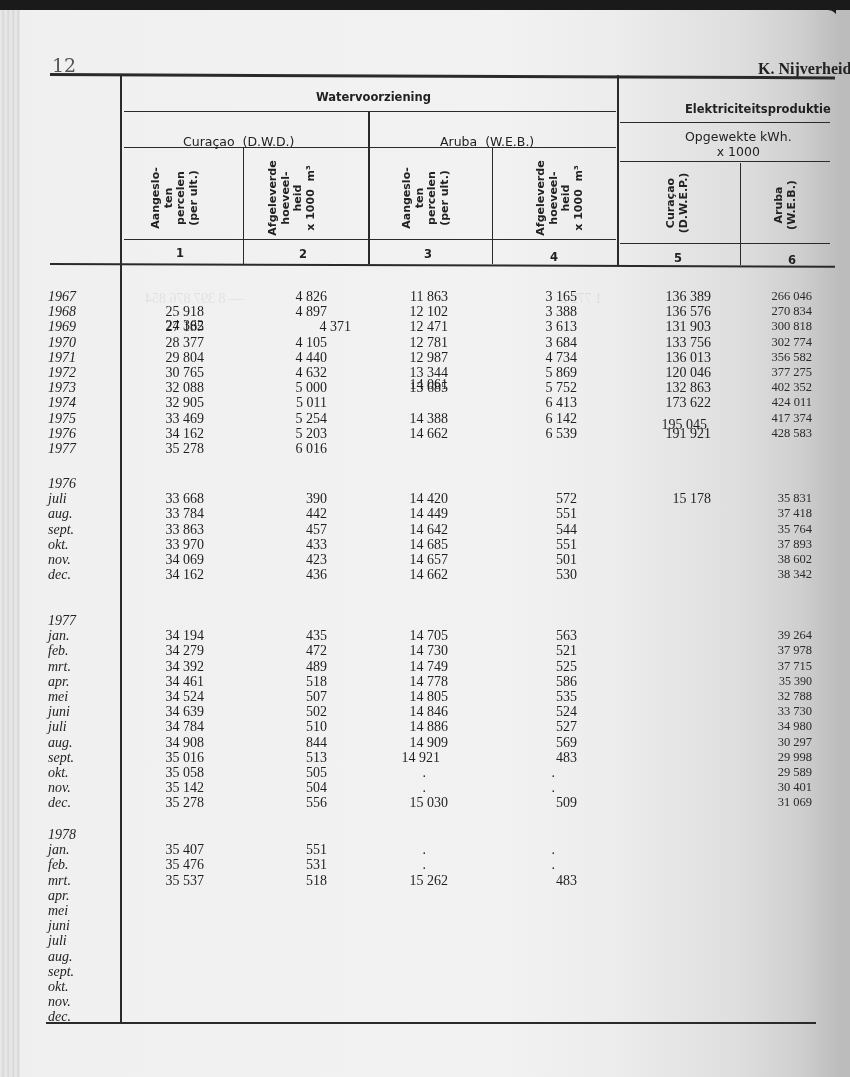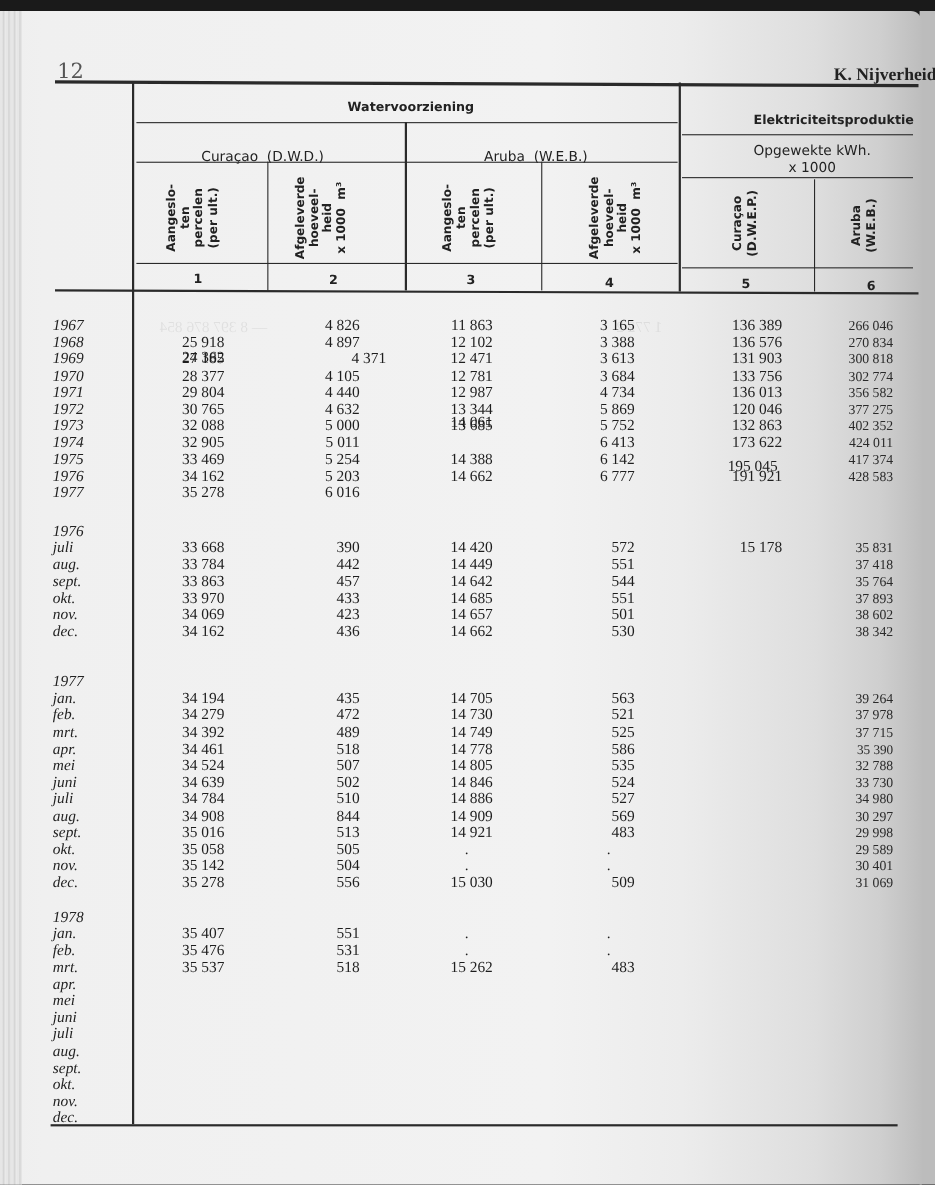--- a/index.html
+++ b/index.html
@@ -179,21 +179,21 @@
       <div class="num" style="top: 400.6px; right: 634px;">33 469</div>
       <div class="num" style="top: 400.6px; right: 511px;">5 254</div>
       <div class="num" style="top: 400.6px; right: 390px;">14 388</div>
       <div class="num" style="top: 400.6px; right: 261px;">6 142</div>
       <div class="num" style="top: 400.6px; right: 131px; margin-top: 6px;">195 045</div>
       <div class="num" style="top: 400.6px; right: 26px; font-size: 12.5px; color: rgb(42, 42, 42);">417 374</div>
       <div class="rowlabel" style="top: 415.8px;">1976</div>
       <div class="num" style="top: 415.8px; right: 634px;">34 162</div>
       <div class="num" style="top: 415.8px; right: 511px;">5 203</div>
       <div class="num" style="top: 415.8px; right: 390px;">14 662</div>
-      <div class="num" style="top: 415.8px; right: 261px;">6 777</div>
+      <div class="num" style="top: 415.8px; right: 261px;">6 539</div>
       <div class="num" style="top: 415.8px; right: 127px;">191 921</div>
       <div class="num" style="top: 415.8px; right: 26px; font-size: 12.5px; color: rgb(42, 42, 42);">428 583</div>
       <div class="rowlabel" style="top: 431px;">1977</div>
       <div class="num" style="top: 431px; right: 634px;">35 278</div>
       <div class="num" style="top: 431px; right: 511px;">6 016</div>
       <div class="rowlabel" style="top: 466px;">1976</div>
       <div class="rowlabel" style="top: 481.2px;">juli</div>
       <div class="num" style="top: 481.2px; right: 634px;">33 668</div>
       <div class="num" style="top: 481.2px; right: 511px;">390</div>
       <div class="num" style="top: 481.2px; right: 390px;">14 420</div>
@@ -275,21 +275,21 @@
       <div class="num" style="top: 709.4px; right: 26px; font-size: 12.5px; color: rgb(42, 42, 42);">34 980</div>
       <div class="rowlabel" style="top: 724.6px;">aug.</div>
       <div class="num" style="top: 724.6px; right: 634px;">34 908</div>
       <div class="num" style="top: 724.6px; right: 511px;">844</div>
       <div class="num" style="top: 724.6px; right: 390px;">14 909</div>
       <div class="num" style="top: 724.6px; right: 261px;">569</div>
       <div class="num" style="top: 724.6px; right: 26px; font-size: 12.5px; color: rgb(42, 42, 42);">30 297</div>
       <div class="rowlabel" style="top: 739.8px;">sept.</div>
       <div class="num" style="top: 739.8px; right: 634px;">35 016</div>
       <div class="num" style="top: 739.8px; right: 511px;">513</div>
-      <div class="num" style="top: 739.8px; right: 390px; font-family: Liberation Serif, serif;">14 921</div>
+      <div class="num" style="top: 739.8px; right: 398px; font-family: Liberation Serif, serif;">14 921</div>
       <div class="num" style="top: 739.8px; right: 261px;">483</div>
       <div class="num" style="top: 739.8px; right: 26px; font-size: 12.5px; color: rgb(42, 42, 42);">29 998</div>
       <div class="rowlabel" style="top: 755px;">okt.</div>
       <div class="num" style="top: 755px; right: 634px;">35 058</div>
       <div class="num" style="top: 755px; right: 511px;">505</div>
       <div class="num" style="top: 755px; right: 412px;">.</div>
       <div class="num" style="top: 755px; right: 283px;">.</div>
       <div class="num" style="top: 755px; right: 26px; font-size: 12.5px; color: rgb(42, 42, 42);">29 589</div>
       <div class="rowlabel" style="top: 770.2px;">nov.</div>
       <div class="num" style="top: 770.2px; right: 634px;">35 142</div>

